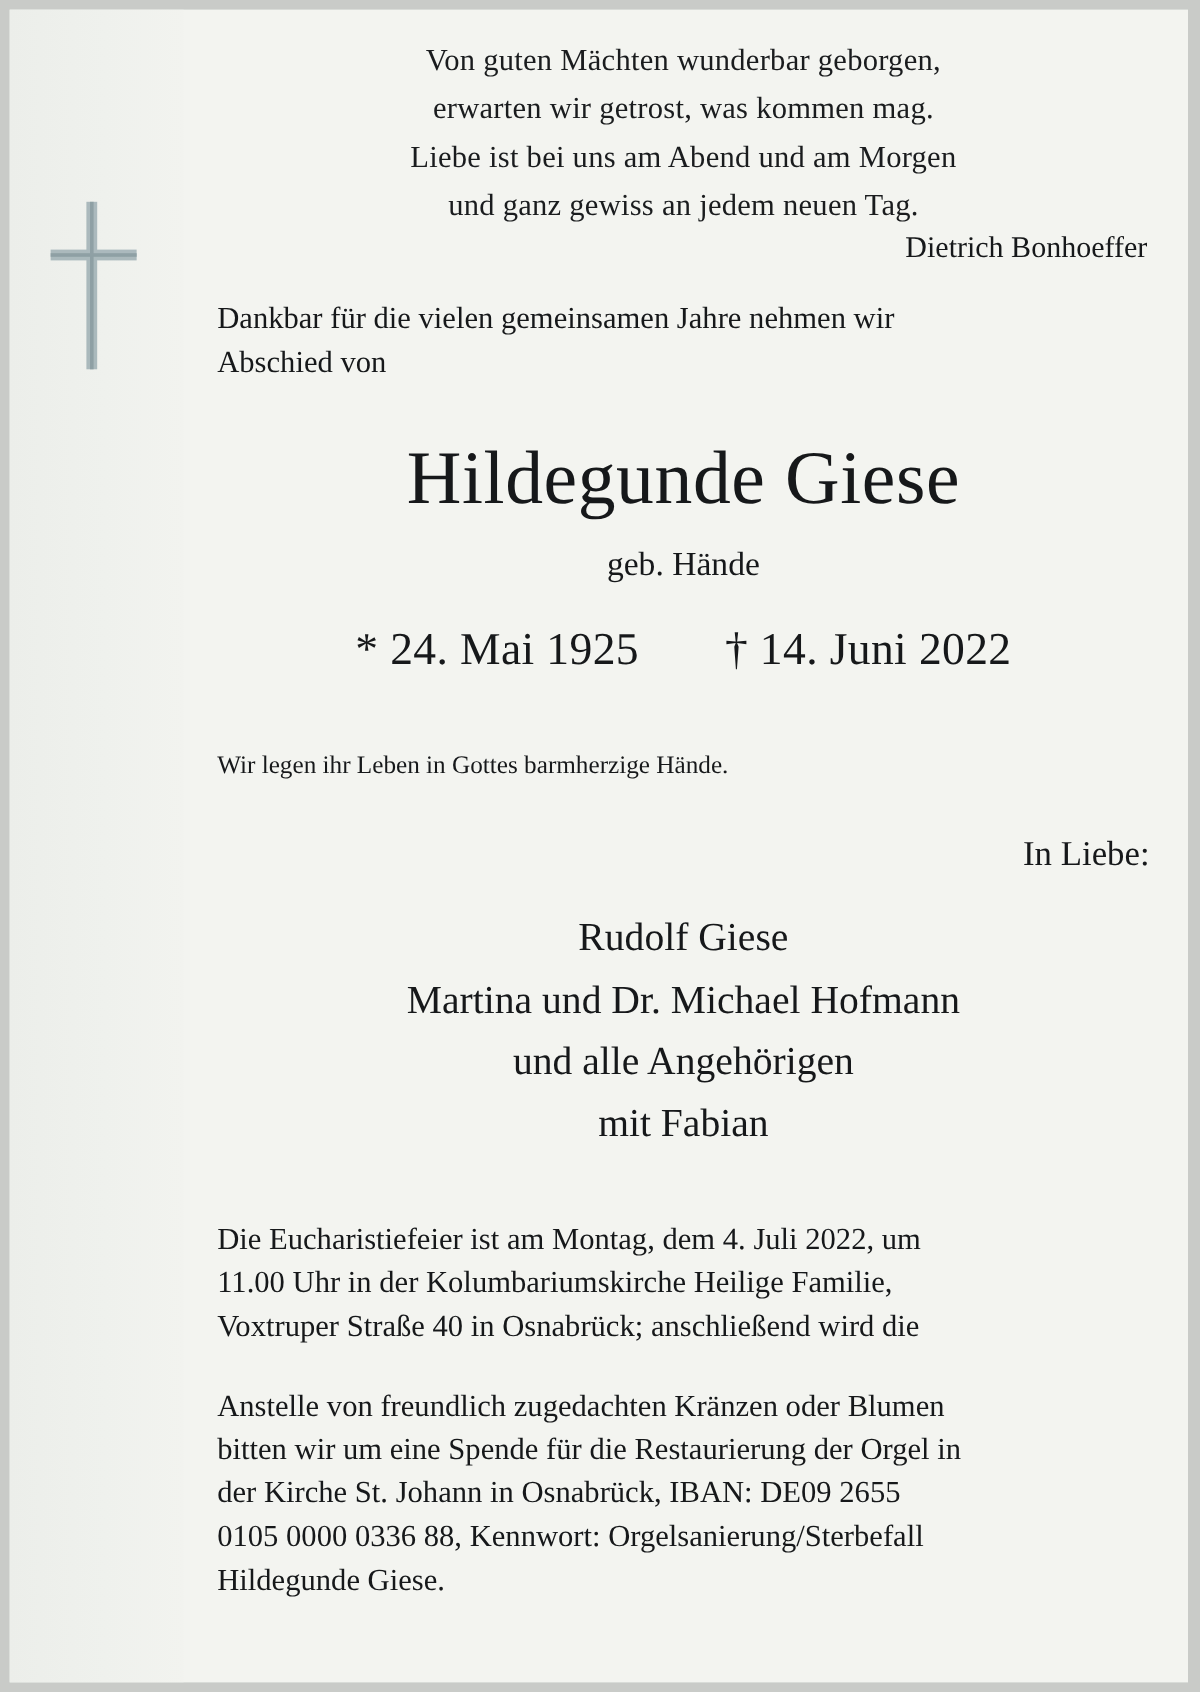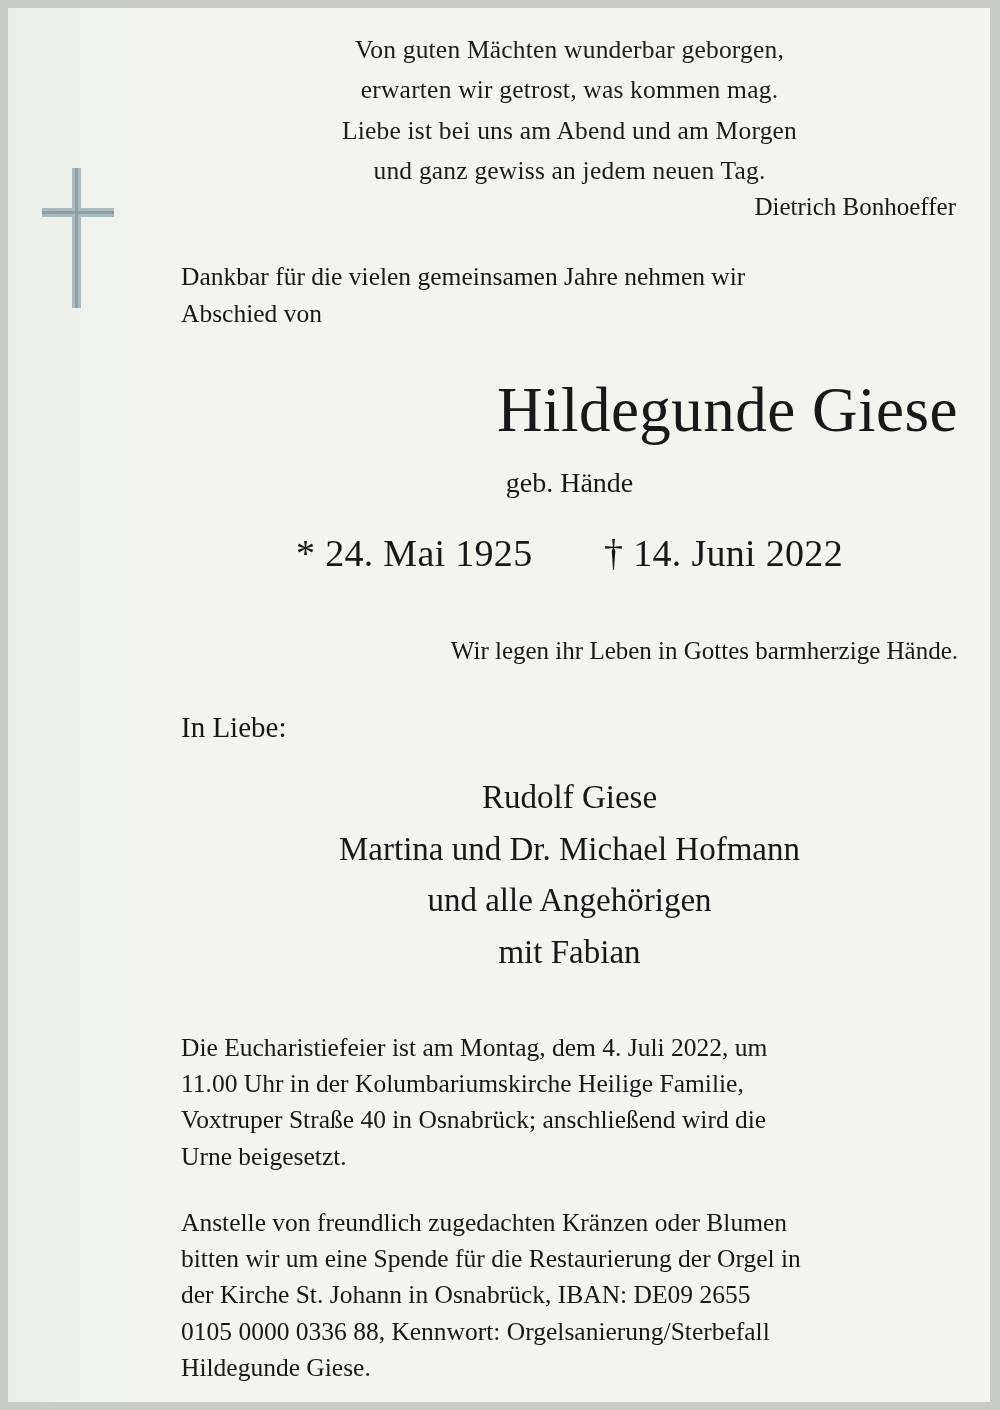--- a/index.html
+++ b/index.html
@@ -67,31 +67,31 @@
 
   .poem-author {
     margin-top: 2px;
     text-align: right;
     font-size: 25px;
     padding-right: 2px;
     font-family: Liberation Serif, serif;
   }
 
   .intro {
-    margin-top: 38px;
+    margin-top: 26px;
     font-size: 25.5px;
     line-height: 1.45;
     text-align: justify;
     text-justify: inter-word;
   }
   .intro span.line2 { display: block; text-align: left; }
 
   .name {
     margin-top: 44px;
-    text-align: right;
+    text-align: center;
     font-size: 63px;
     font-weight: 400;
     letter-spacing: 0.5px;
     line-height: 1.05;
   }
 
   .maiden {
     margin-top: 24px;
     text-align: center;
     font-size: 28px;
@@ -100,27 +100,27 @@
   .dates {
     margin-top: 32px;
     text-align: center;
     font-size: 38px;
     letter-spacing: 0.3px;
   }
   .dates .gap { display: inline-block; width: 52px; }
 
   .commend {
     margin-top: 62px;
-    text-align: right;
-    font-size: 25px;
+    text-align: left;
+    font-size: 21px;
   }
 
   .inlove {
     margin-top: 46px;
-    text-align: left;
+    text-align: right;
     font-size: 29px;
   }
 
   .mourners {
     margin-top: 28px;
     text-align: center;
     font-size: 33px;
     line-height: 1.56;
   }
 
@@ -193,21 +193,20 @@
         <div>Rudolf Giese</div>
         <div>Martina und Dr. Michael Hofmann</div>
         <div>und alle Angehörigen</div>
         <div>mit Fabian</div>
       </div>
 
       <div class="service">
         <div>Die Eucharistiefeier ist am Montag, dem 4. Juli 2022, um</div>
         <div>11.00 Uhr in der Kolumbariumskirche Heilige Familie,</div>
         <div>Voxtruper Straße 40 in Osnabrück; anschließend wird die</div>
-        <div>Urne beigesetzt.</div>
       </div>
 
       <div class="donation">
         <div>Anstelle von freundlich zugedachten Kränzen oder Blumen</div>
         <div>bitten wir um eine Spende für die Restaurierung der Orgel in</div>
         <div>der Kirche St. Johann in Osnabrück, IBAN: DE09 2655</div>
         <div>0105 0000 0336 88, Kennwort: Orgelsanierung/Sterbefall</div>
         <div>Hildegunde Giese.</div>
       </div>
 

